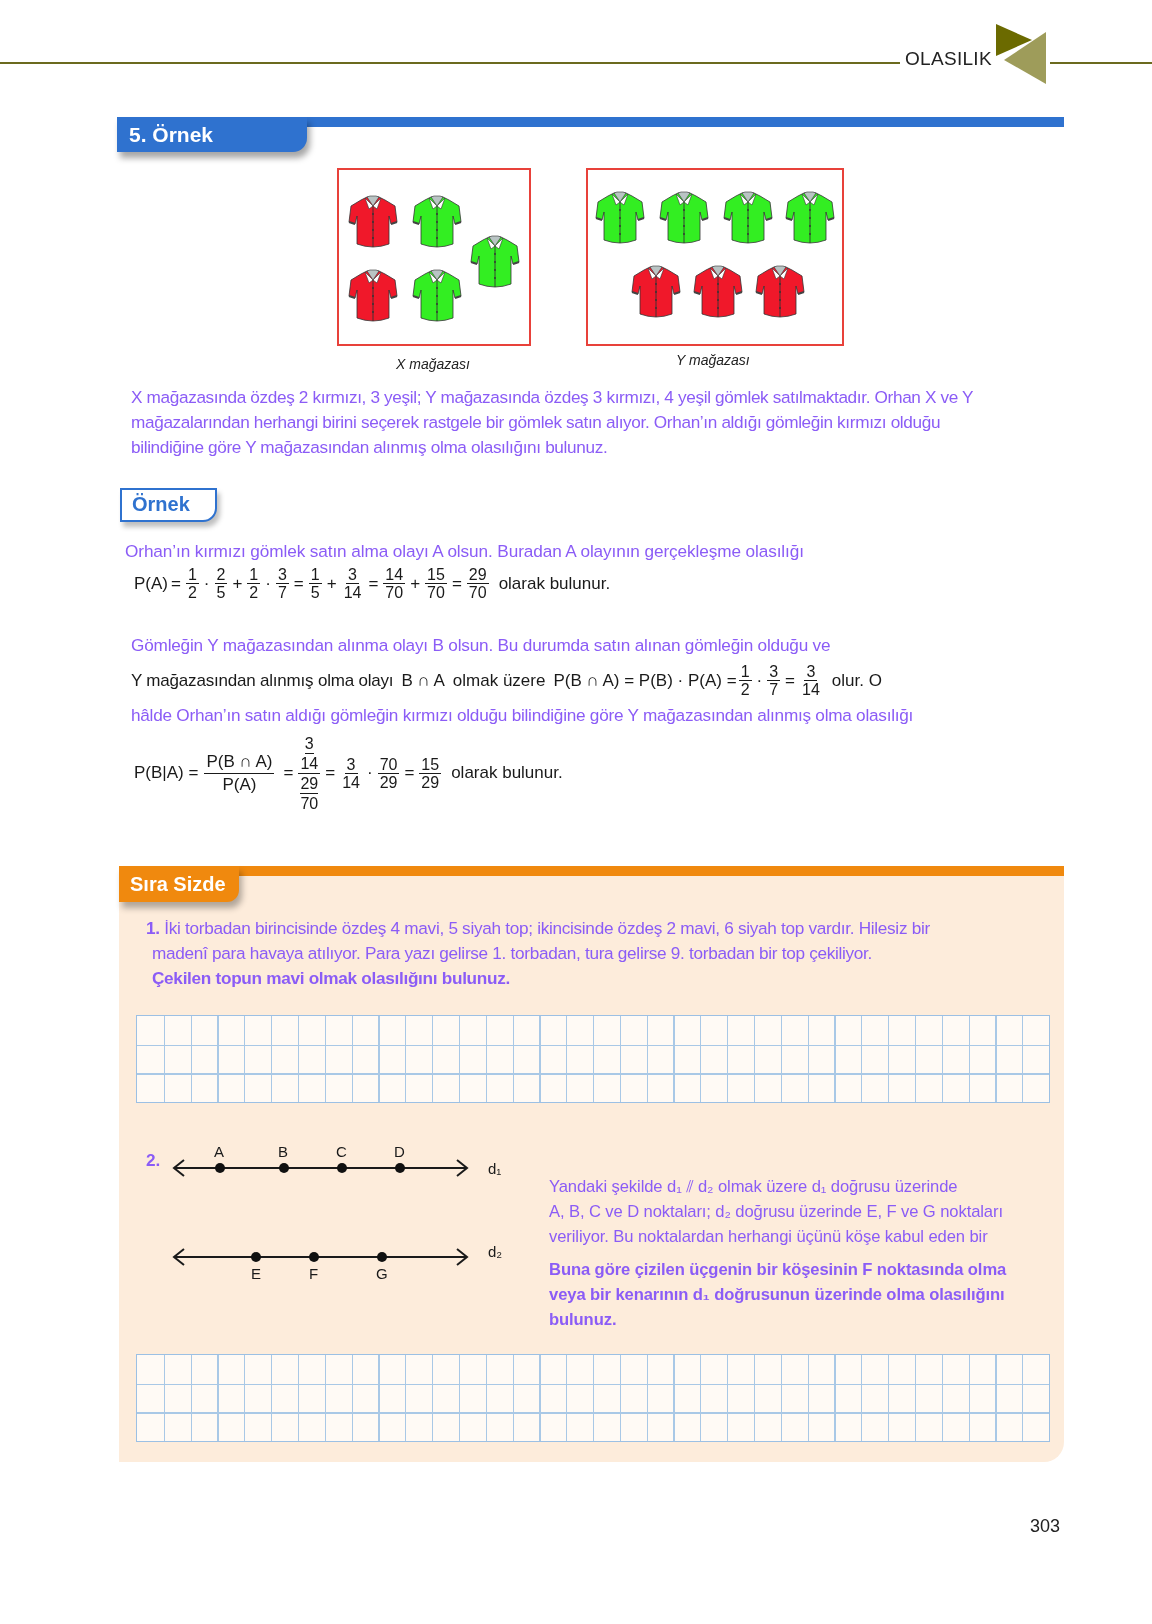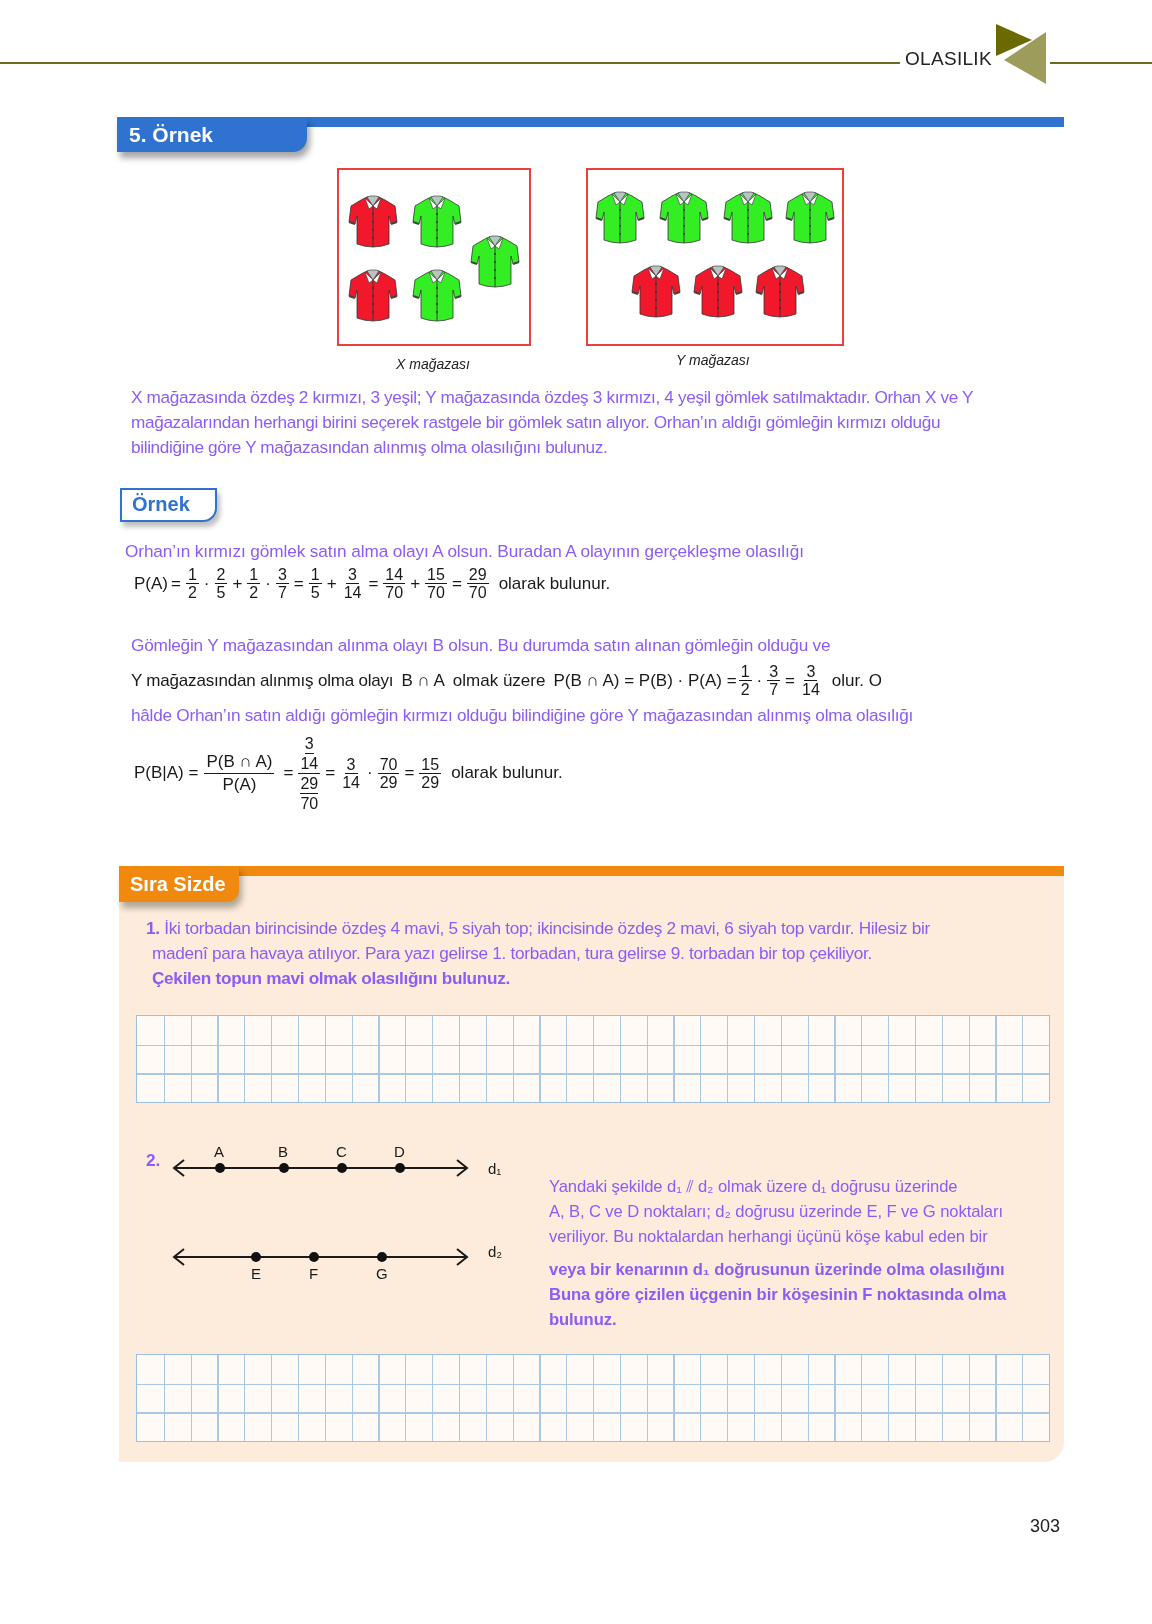--- a/index.html
+++ b/index.html
@@ -423,22 +423,22 @@
     <text class="pt-label" x="206" y="134">G</text>
     <text class="pt-label" x="318" y="112">d₂</text>
   </g>
 </svg>
 
 <div class="para" style="left:549px; top:1145px; width:505px; font-size:16.6px; line-height:25px; letter-spacing:-0.1px;margin-top:29px;">
   <div>Yandaki şekilde d₁ ⫽ d₂ olmak üzere d₁ doğrusu üzerinde</div>
   <div>A, B, C ve D noktaları; d₂ doğrusu üzerinde E, F ve G noktaları</div>
   <div>veriliyor. Bu noktalardan herhangi üçünü köşe kabul eden bir</div>
   <div style="height:8px;"></div>
+  <div class="bold">Buna göre çizilen üçgenin bir köşesinin F noktasında olma</div>
   <div class="bold">veya bir kenarının d₁ doğrusunun üzerinde olma olasılığını</div>
-  <div class="bold">Buna göre çizilen üçgenin bir köşesinin F noktasında olma</div>
   <div class="bold">bulunuz.</div>
 </div>
 
 <div class="grid" style="top:1354px;" id="grid2">
     <div class="grid-cell-v" style="left: 26.8235px;"></div>
     <div class="grid-cell-v" style="left: 53.6471px;"></div>
     <div class="grid-cell-v" style="left: 80.4706px;"></div>
     <div class="grid-cell-v" style="left: 107.294px;"></div>
     <div class="grid-cell-v" style="left: 134.118px;"></div>
     <div class="grid-cell-v" style="left: 160.941px;"></div>

